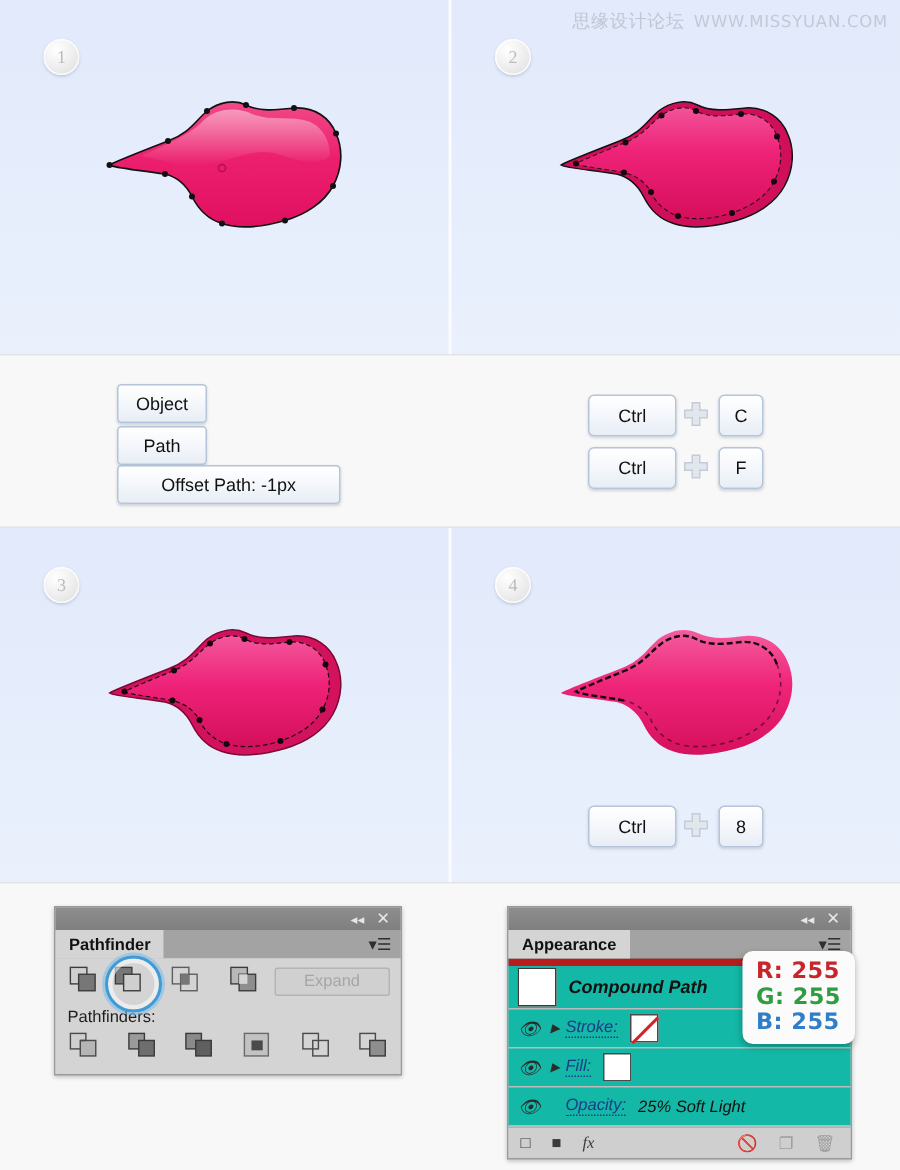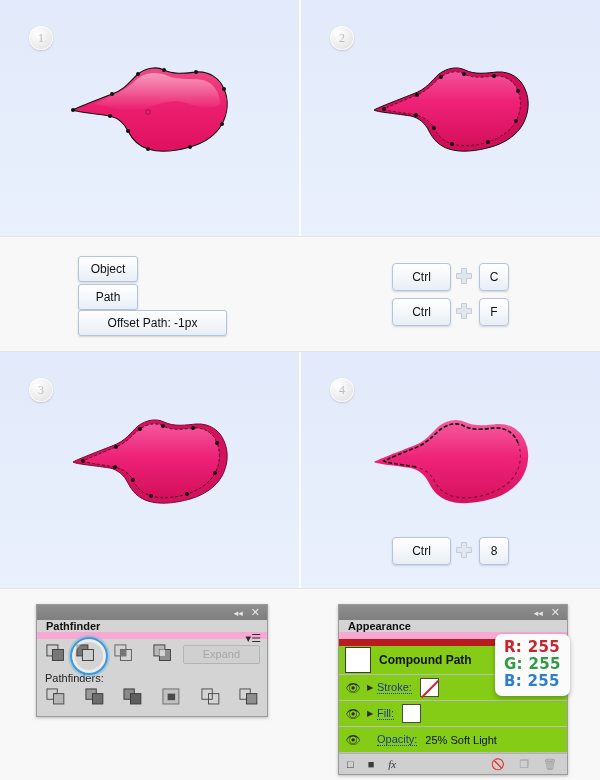--- a/index.html
+++ b/index.html
@@ -72,22 +72,22 @@
     border:1px solid #9a9a9a;
     box-shadow:0 1px 3px rgba(0,0,0,.25);
     font-size:11px;color:#1a1a1a;
   }
   .panel-topbar{
     height:15px;background:linear-gradient(180deg,#8e8e8e 0%,#7f7f7f 100%);
     display:flex;align-items:center;justify-content:flex-end;gap:8px;
     padding-right:7px;color:#e6e6e6;font-size:9px;
   }
   .panel-tabrow{
-    height:19px;background:#f9a8d4;
-    display:flex;align-items:stretch;flex-direction:column;
+    height:19px;background:#a3a3a3;
+    display:flex;align-items:stretch;
   }
   .panel-tab{
     background:#d4d4d4;color:#111;font-size:11px;font-weight:bold;
     padding:0 9px;display:flex;align-items:center;
   }
   .tabfill{flex:1;display:flex;align-items:center;justify-content:flex-end;padding-right:6px;color:#2e2e2e;}
   .panel-body{padding:5px 7px 4px 7px;background:#d4d4d4;}
   .sect-label{font-size:11px;color:#1d1d1d;margin:2px 0 4px 1px;}
   .iconrow{display:flex;align-items:center;gap:10px;}
   .pf-ico{width:22px;height:20px;position:relative;}
@@ -97,21 +97,21 @@
     border:2px solid #3f9ad6;box-shadow:0 0 0 2px rgba(120,190,235,.55), inset 0 0 0 3px rgba(255,255,255,.55);
     pointer-events:none;
   }
   .expand{
     margin-left:auto;width:82px;height:17px;border:1px solid #b4b4b4;
     background:#d0d0d0;color:#a6a6a6;font-size:11px;
     display:flex;align-items:center;justify-content:center;border-radius:2px;
   }
 
   
-  .ap-list{background:#84cc16;border-top:7px solid #b91c1c;}
+  .ap-list{background:#14b8a6;border-top:5px solid #b91c1c;font-style:italic;}
   .ap-row{display:flex;align-items:center;height:25px;border-bottom:1px solid #bcbcbc;padding-left:4px;}
   .ap-row.hdr{height:28px;}
   .eye{width:20px;text-align:center;color:#2b2b2b;font-size:12px;}
   .tri{width:14px;text-align:center;color:#2b2b2b;font-size:8px;}
   .ap-label{font-size:11px;color:#1b3c86;border-bottom:1px dotted #1b3c86;margin-right:8px;}
   .ap-label.plain{color:#111;border-bottom:none;font-weight:bold;font-size:12px;}
   .swatch{width:17px;height:17px;border:1px solid #4a4a4a;background:#fff;position:relative;}
   .swatch.none::after{
     content:"";position:absolute;left:-1px;top:50%;width:24px;height:1.6px;background:#d0242e;
     transform:rotate(-45deg);transform-origin:center;left:-3px;
@@ -257,20 +257,23 @@
             <stop offset="100%" stop-color="#d5105c"></stop>
           </linearGradient>
         </defs>
         <path d="M40 53 C20 50 6 49 3 47 C6 45 24 38 42 31 C56 26 60 18 68 11 C76 5 86 3 94 7 C104 12 116 10 126 9 C140 8 150 16 154 26 C159 37 158 50 152 61 C146 72 134 80 120 84 C106 88 90 90 78 86 C68 83 62 76 58 68 C54 60 48 55 40 53 Z" fill="url(#g4)"></path>
         <path d="M45 52 C28 49 16 48 13 46 C17 44 31 38 46 32 C58 27 62 20 70 14 C77 9 86 7 93 11 C102 16 114 14 123 13 C135 12 144 19 147 28" fill="none" stroke="#15060d" stroke-width="1.6" stroke-dasharray="4 2"></path>
         <path d="M147 28 C151 38 150 49 145 58 C140 68 129 75 117 79 C105 83 91 84 81 81 C72 78 66 72 63 65 C59 58 53 54 45 52" fill="none" stroke="#15060d" stroke-width="1.1" stroke-dasharray="3 3" opacity=".55"></path>
       </svg>
     </div>
   </div>
 
+  <div class="watermark">
+    <span class="cn">思缘设计论坛</span><span>WWW.MISSYUAN.COM</span>
+  </div>
 
   <div class="btn menu" style="left:78px;top:256px;width:58px">Object</div>
   <div class="btn menu" style="left:78px;top:284px;width:58px">Path</div>
   <div class="btn menu" style="left:78px;top:310px;width:147px">Offset Path: -1px</div>
 
   <div class="btn key" style="left:392px;top:263px;width:57px">Ctrl</div>
   <div class="plusicon" style="left:455px;top:267px">
     <svg viewBox="0 0 18 18" width="18" height="18">
         <path d="M6.5 1.5h5v5h5v5h-5v5h-5v-5h-5v-5h5z" fill="#e2e7ee" stroke="#c4ccd8" stroke-width="1"></path>
       </svg>

